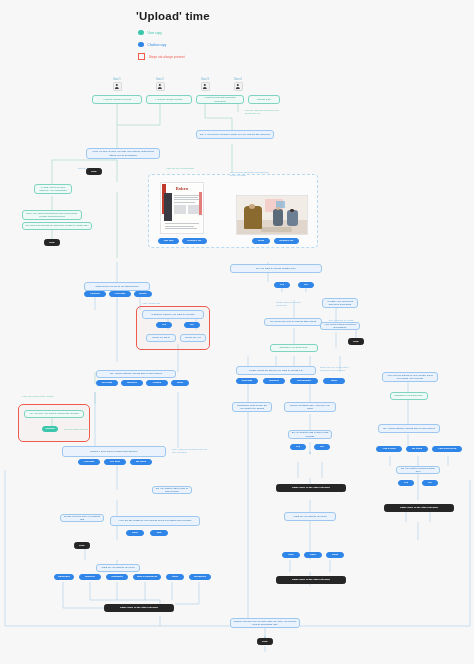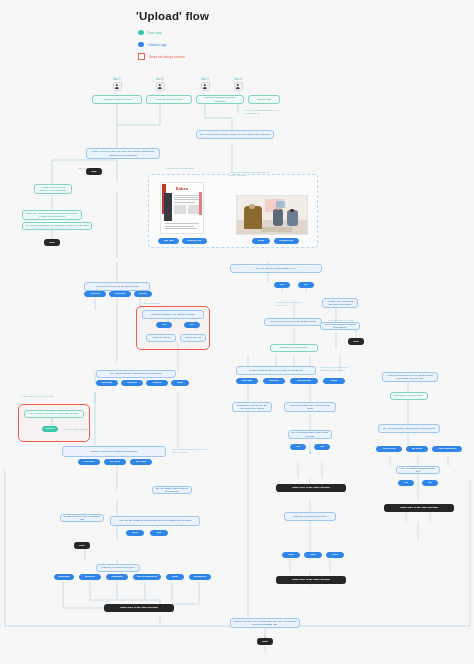--- a/index.html
+++ b/index.html
@@ -179,21 +179,21 @@
     </g>
     <g fill="#a9cfeb">
       <circle cx="117" cy="283" r="1"></circle>
       <circle cx="294" cy="319" r="1"></circle>
       <circle cx="310" cy="453" r="1"></circle>
       <circle cx="418" cy="449" r="1"></circle>
       <circle cx="265" cy="637" r="1"></circle>
     </g>
   </svg>
 
-  <div class="title">'Upload' flow</div>
+  <div class="title">'Upload' time</div>
 
   <div class="legend">
     <div class="legend-row">
       <span class="legend-dot" style="background:#3cc7ad"></span>
       <span class="legend-label" style="color:#3cc7ad">User copy</span>
     </div>
     <div class="legend-row">
       <span class="legend-dot" style="background:#2f86e8"></span>
       <span class="legend-label" style="color:#2f86e8">Chatbot copy</span>
     </div>

